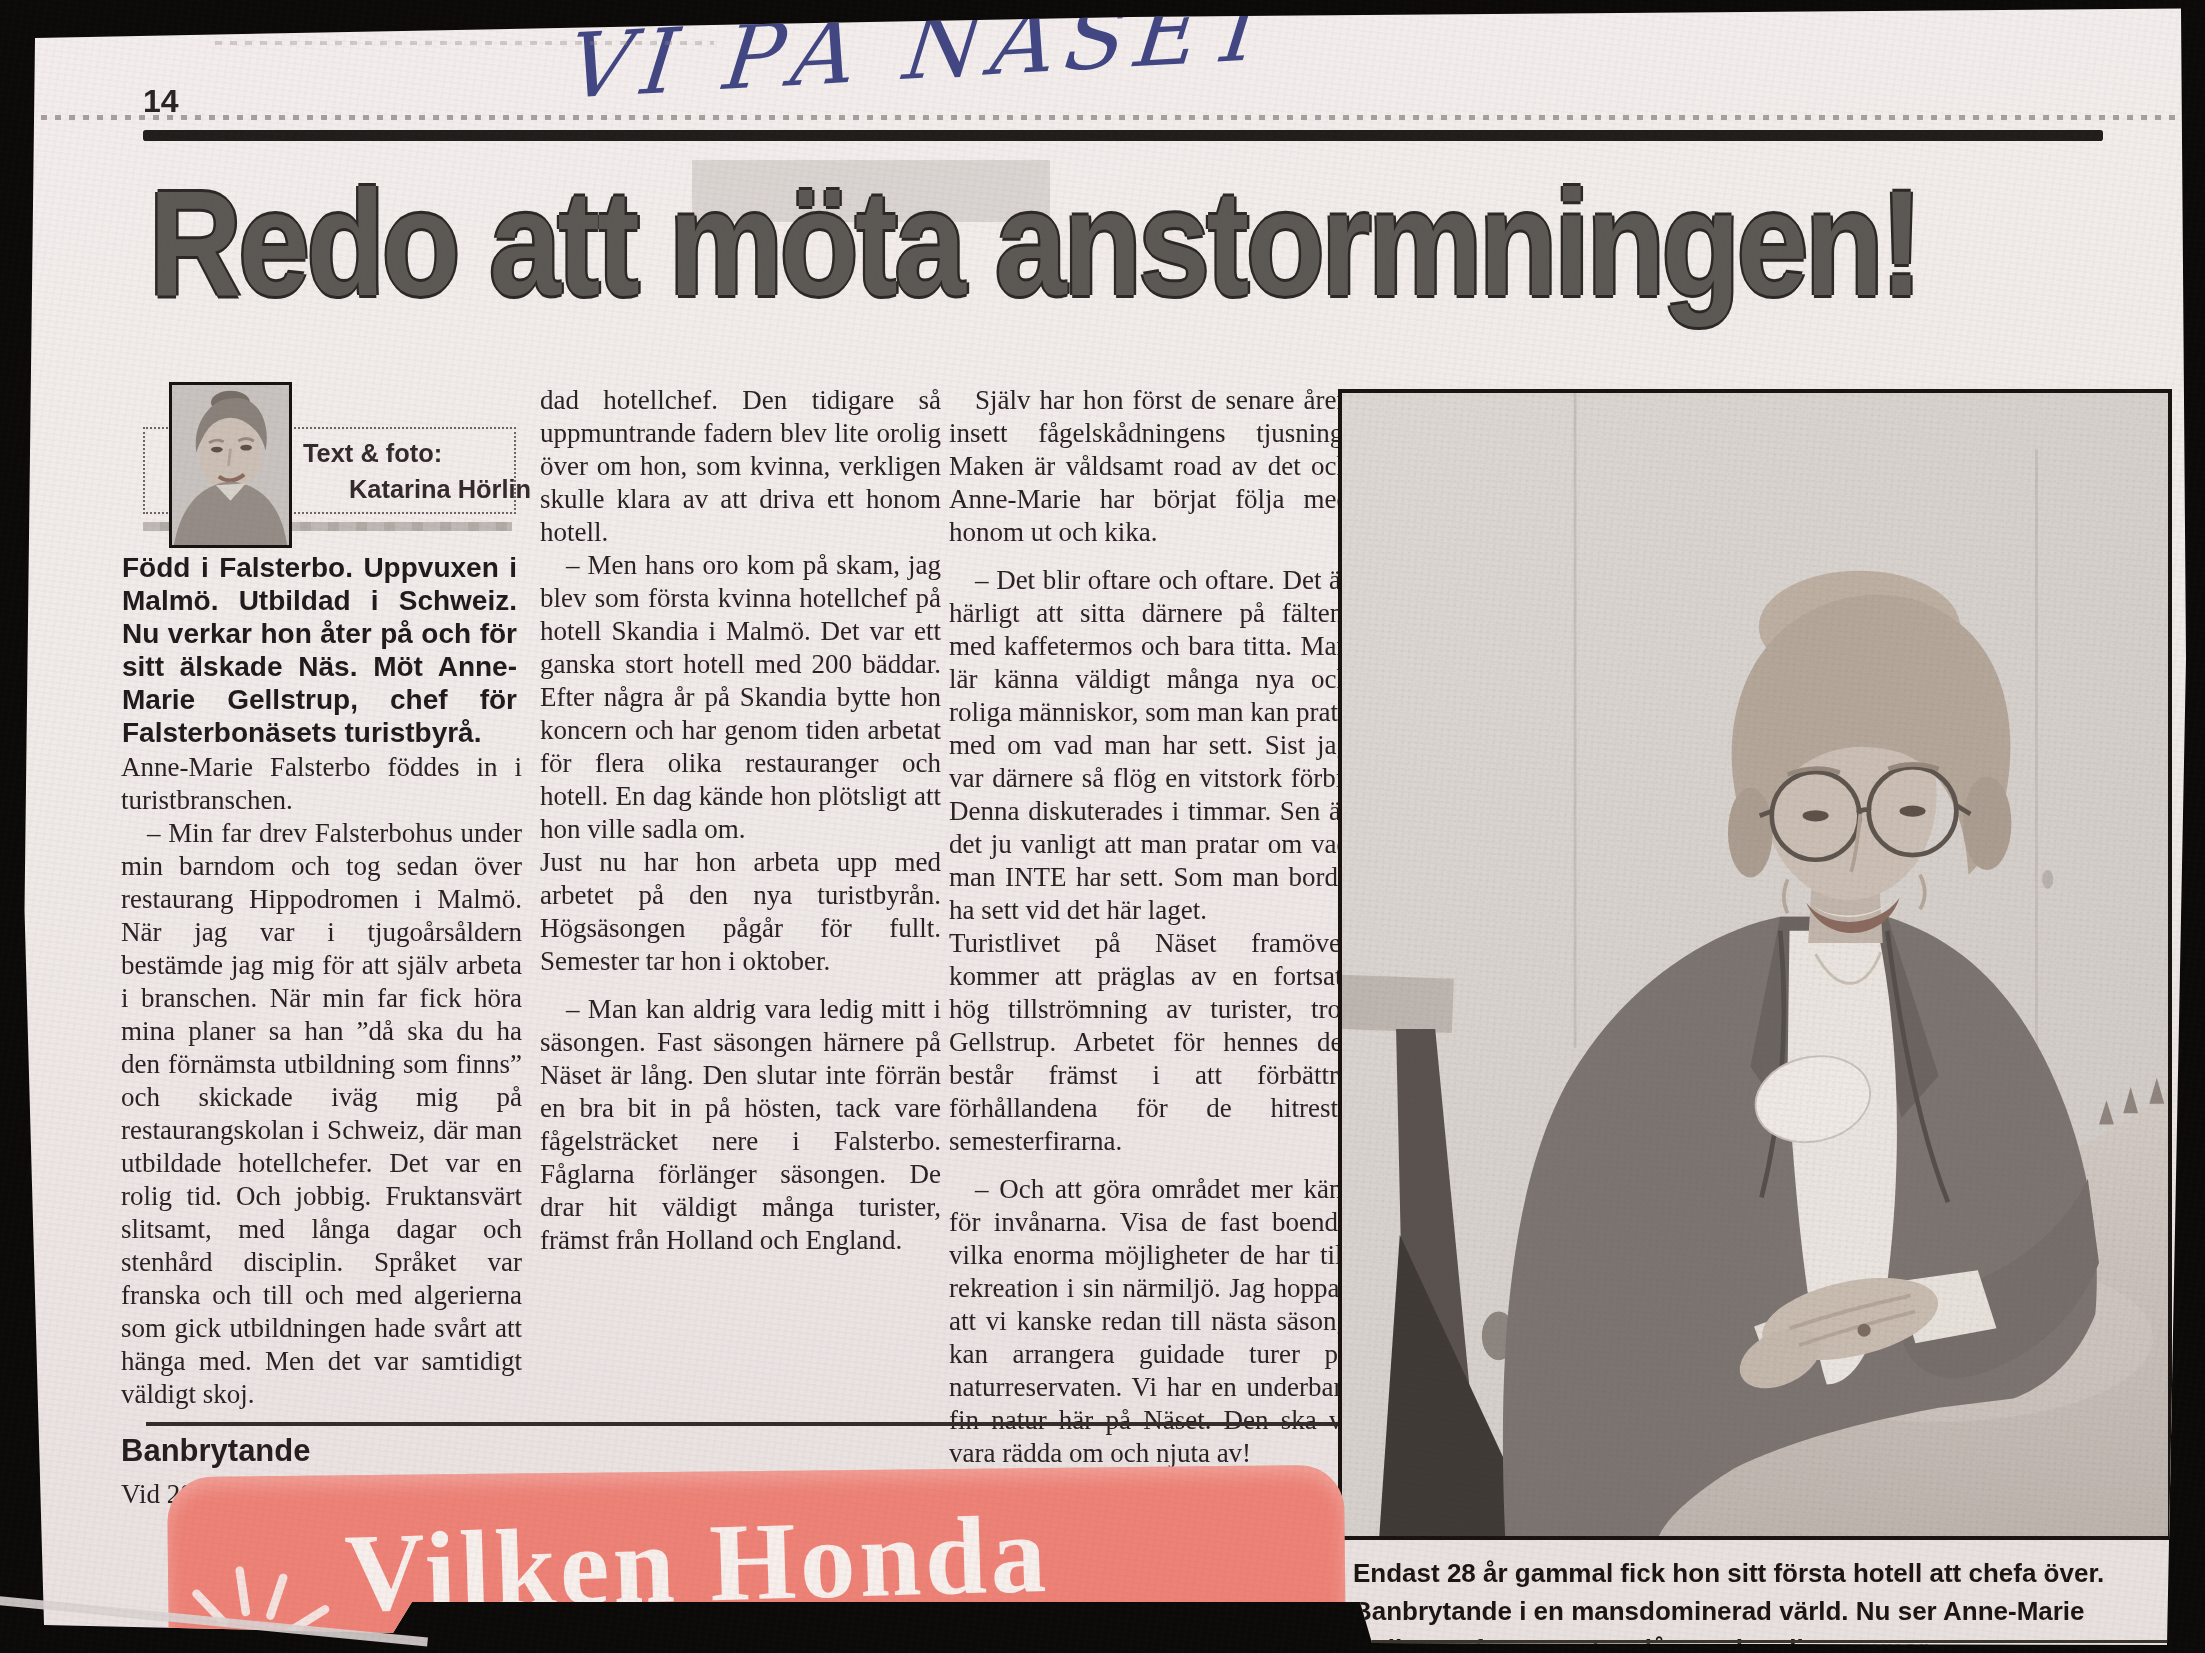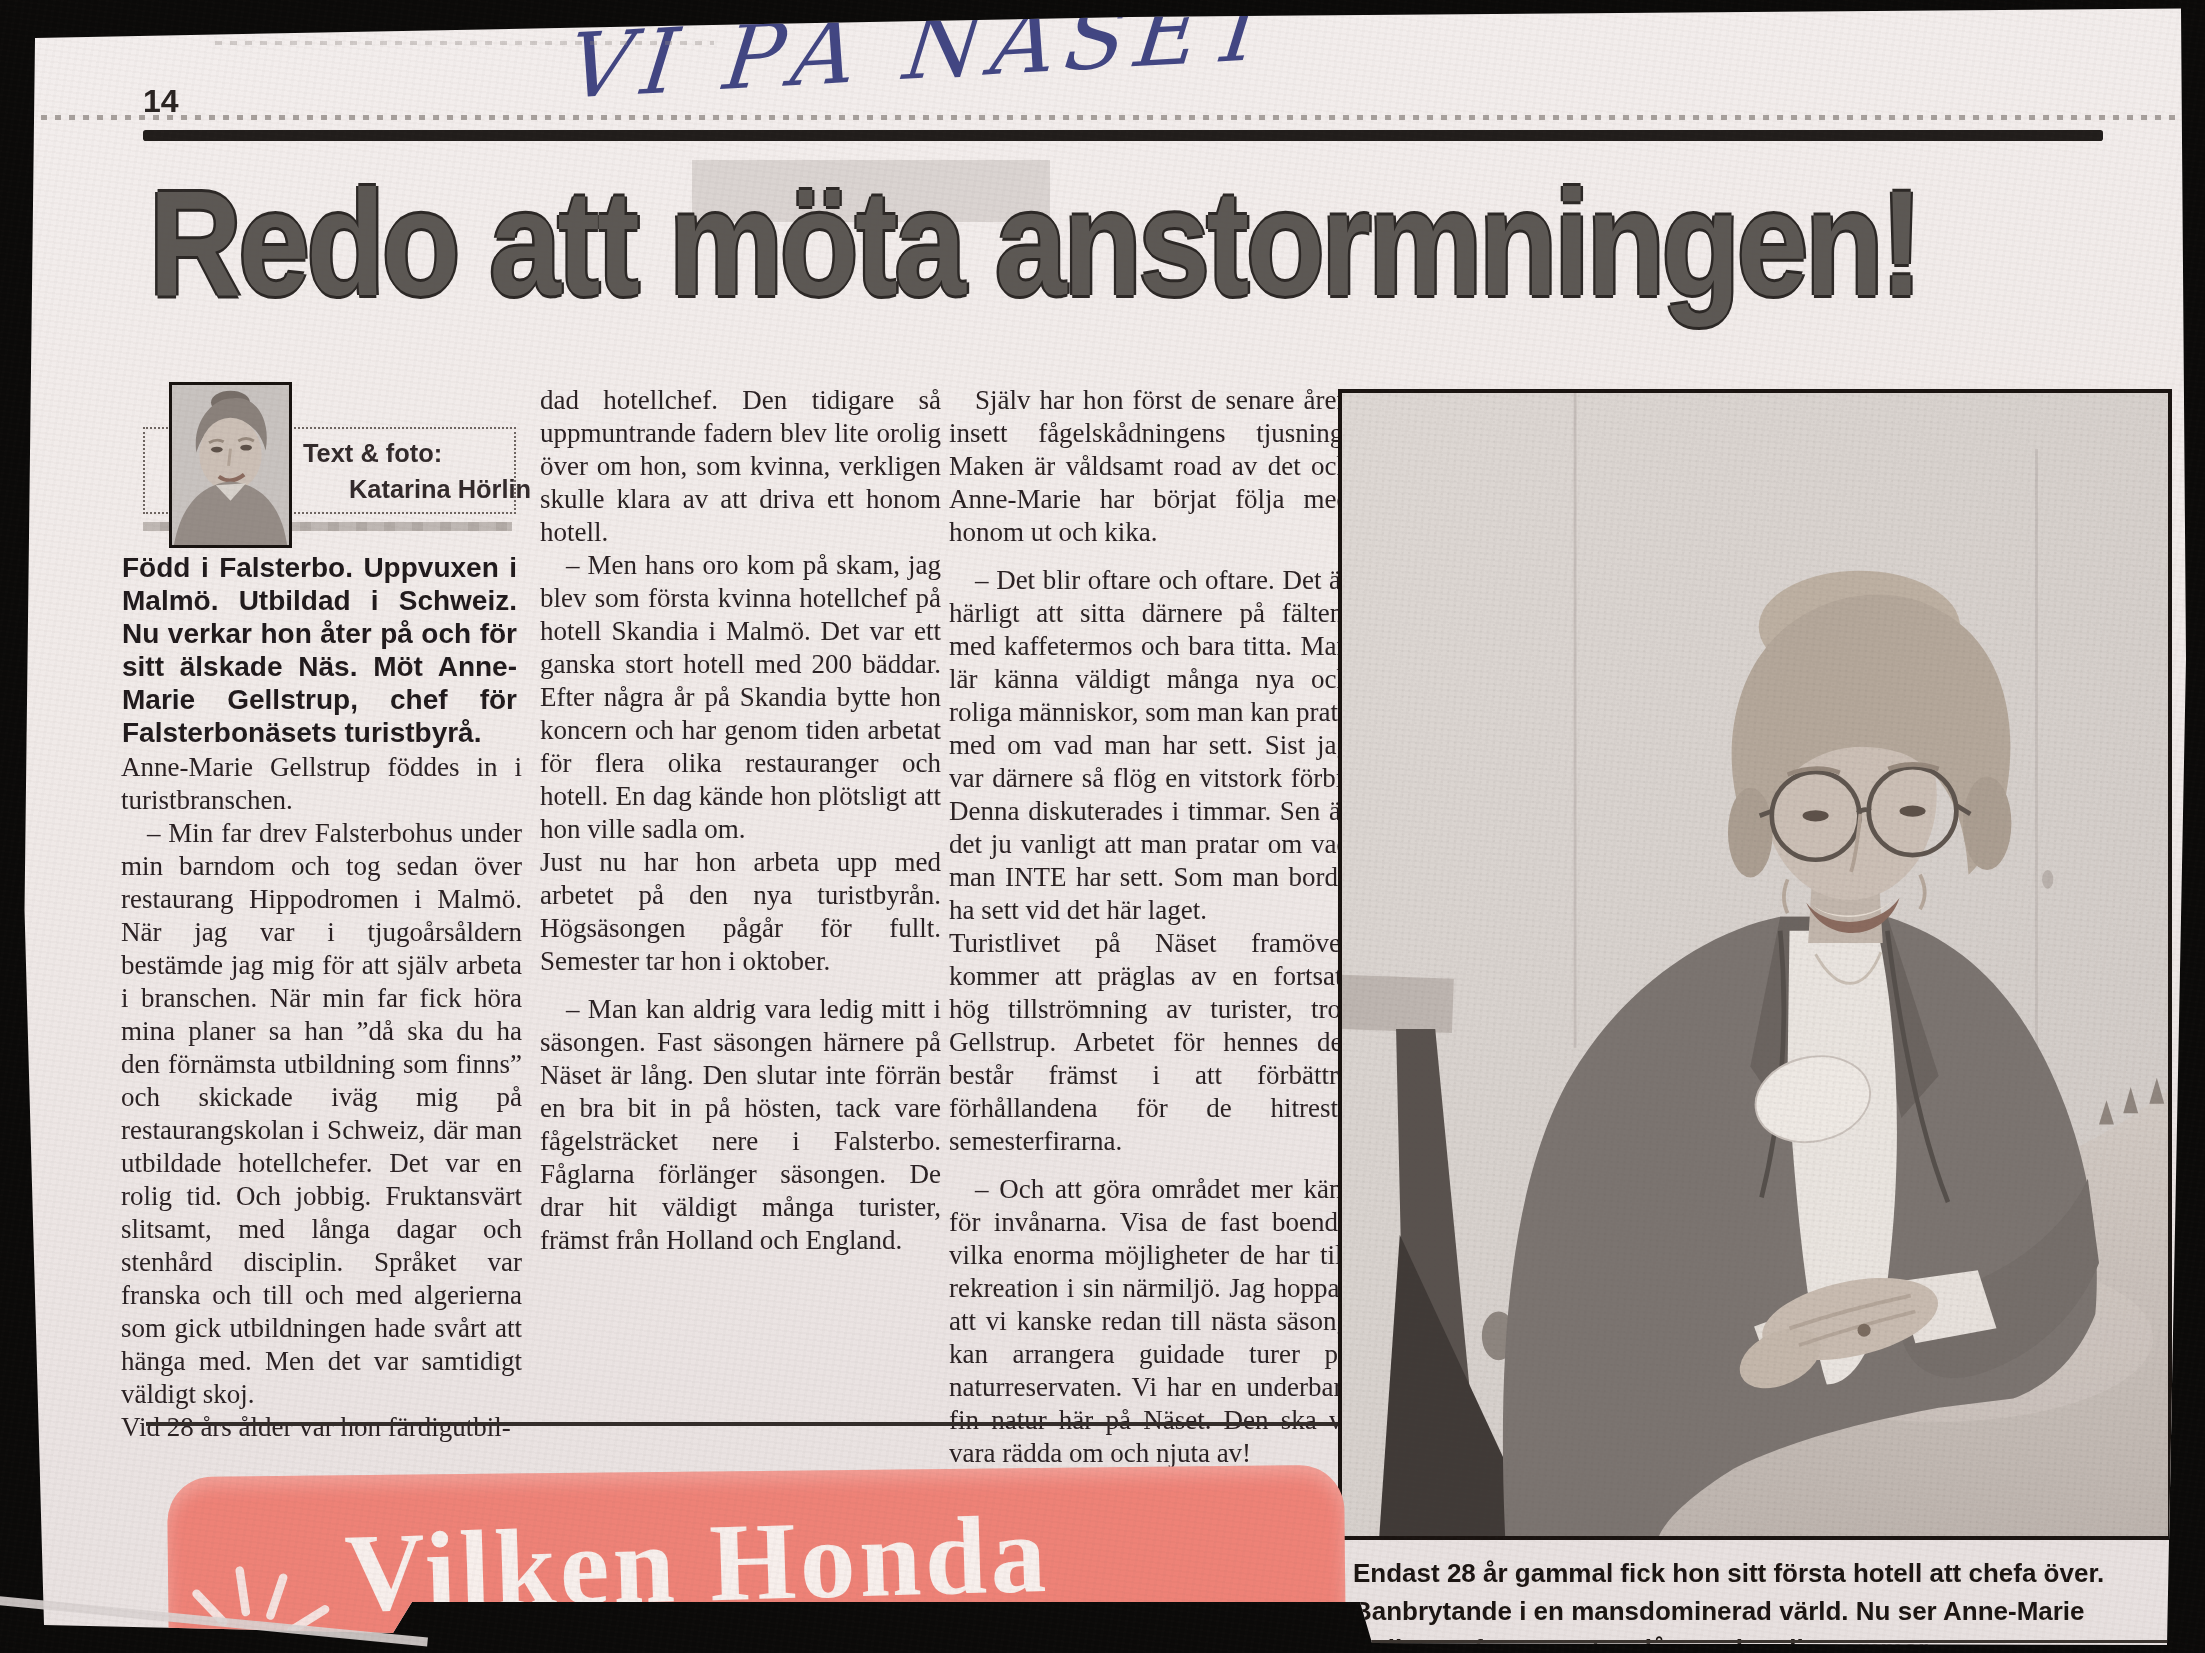--- a/index.html
+++ b/index.html
@@ -106,22 +106,23 @@
         <path d="M60 66 L58 84" stroke="#b1a296" stroke-width="3" fill="none"></path>
         <path d="M48 95 Q60 104 74 93" stroke="#8a6a5e" stroke-width="4" fill="none"></path>
         <path d="M2 166 C10 120 35 102 60 100 C88 102 112 122 118 166 Z" fill="#958c86"></path>
         <path d="M45 104 L60 120 L76 102" fill="#d8d2cc"></path>
       </svg>
     </div>
 
     <div class="abs intro">Född i Falsterbo. Uppvuxen i Malmö. Utbildad i Schweiz. Nu verkar hon åter på och för sitt älskade Näs. Möt Anne-Marie Gellstrup, chef för Falsterbonäsets turistbyrå.</div>
 
     <div class="abs col col1">
-      <p>Anne-Marie Gellstrup föddes in i turistbranschen.</p>
+      <p>Anne-Marie Falsterbo föddes in i turistbranschen.</p>
       <p class="indent">– Min far drev Falsterbohus under min barndom och tog sedan över restaurang Hippodromen i Malmö. När jag var i tjugoårsåldern bestämde jag mig för att själv arbeta i branschen. När min far fick höra mina planer sa han ”då ska du ha den förnämsta utbildning som finns” och skickade iväg mig på restaurangskolan i Schweiz, där man utbildade hotellchefer. Det var en rolig tid. Och jobbig. Fruktansvärt slitsamt, med långa dagar och stenhård disciplin. Språket var franska och till och med algerierna som gick utbildningen hade svårt att hänga med. Men det var samtidigt väldigt skoj.</p>
+      <h3 class="subhead">Banbrytande</h3>
       <p>Vid 28 års ålder var hon färdigutbil-</p>
     </div>
 
     <div class="abs col col2">
       <p>dad hotellchef. Den tidigare så uppmuntrande fadern blev lite orolig över om hon, som kvinna, verkligen skulle klara av att driva ett honom hotell.</p>
       <p class="indent">– Men hans oro kom på skam, jag blev som första kvinna hotellchef på hotell Skandia i Malmö. Det var ett ganska stort hotell med 200 bäddar. Efter några år på Skandia bytte hon koncern och har genom tiden arbetat för flera olika restauranger och hotell. En dag kände hon plötsligt att hon ville sadla om.</p>
       <p>Just nu har hon arbeta upp med arbetet på den nya turistbyrån. Högsäsongen pågår för fullt. Semester tar hon i oktober.</p>
       <p class="indent gap-top">– Man kan aldrig vara ledig mitt i säsongen. Fast säsongen härnere på Näset är lång. Den slutar inte förrän en bra bit in på hösten, tack vare fågelsträcket nere i Falsterbo. Fåglarna förlänger säsongen. De drar hit väldigt många turister, främst från Holland och England.</p>
     </div>
 

